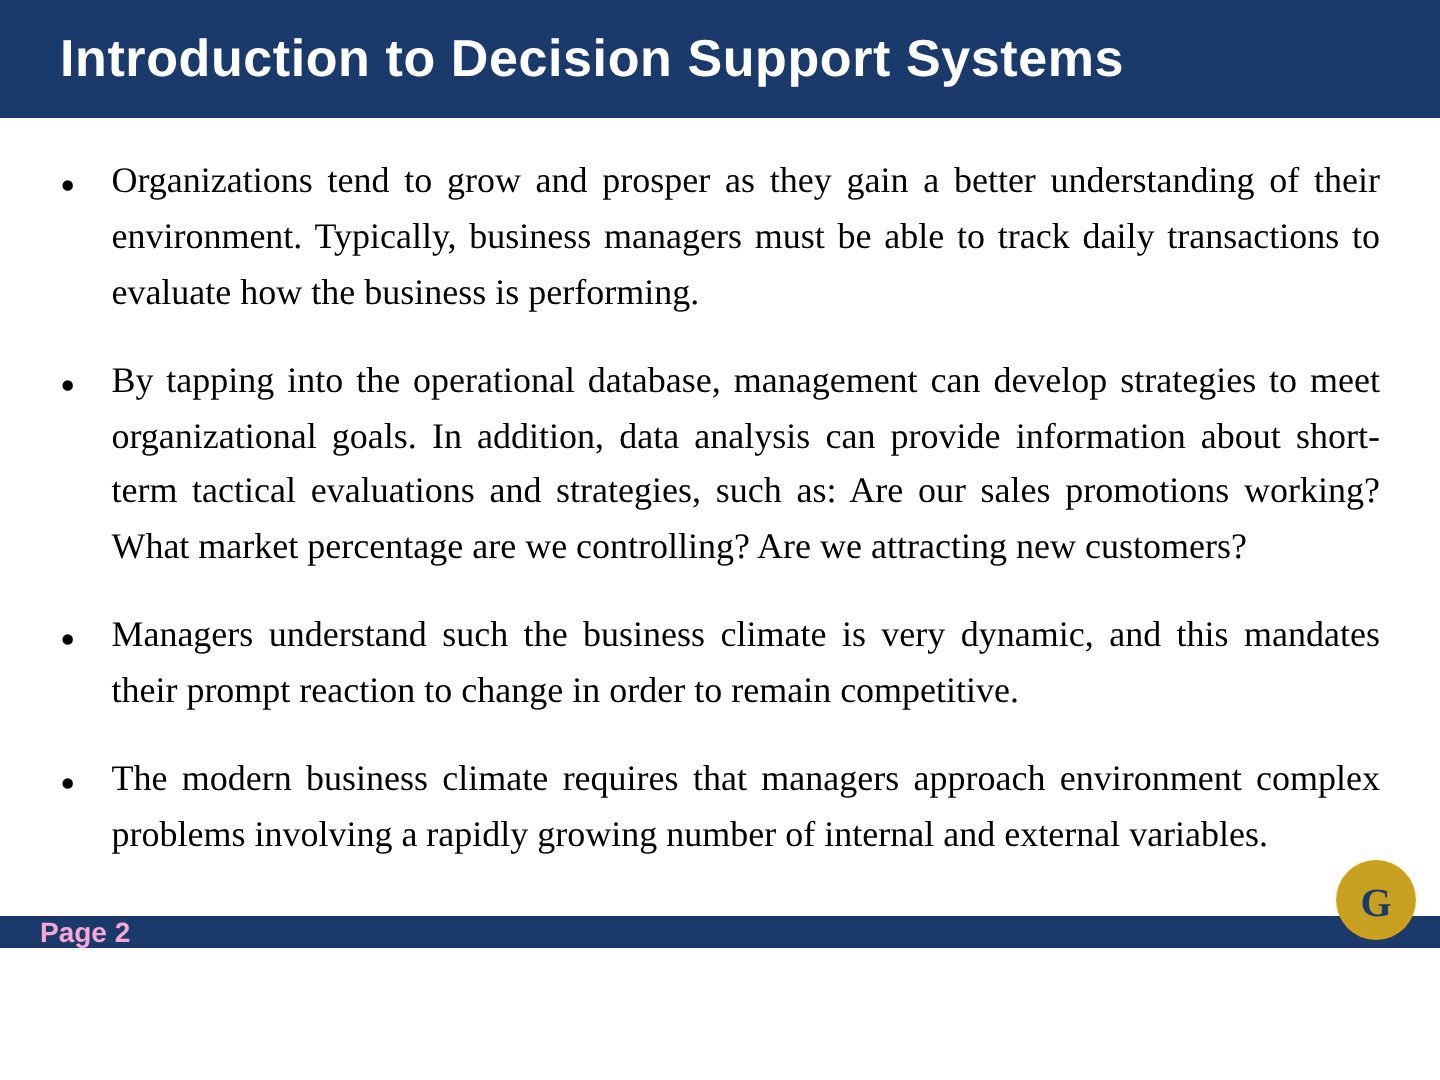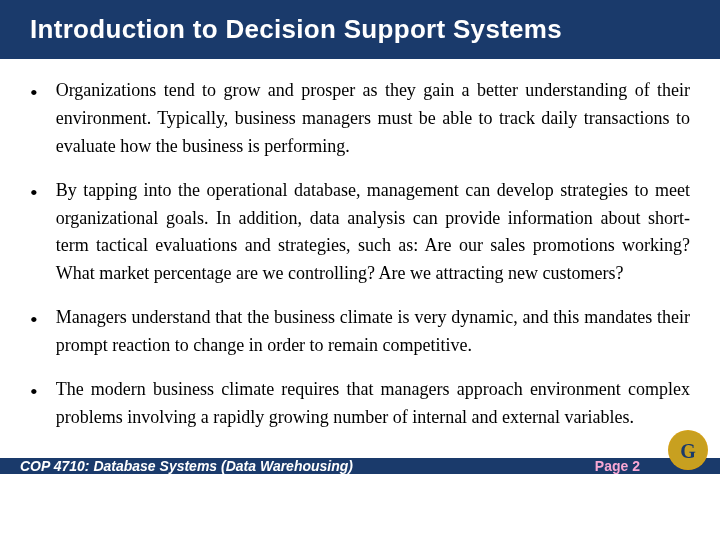--- a/index.html
+++ b/index.html
@@ -112,32 +112,31 @@
       <span class="bullet-text">Organizations tend to grow and prosper as they gain a better understanding of their environment.  Typically, business managers must be able to track daily transactions to evaluate how the business is performing.</span>
     </div>
 
     <div class="bullet-item">
       <span class="bullet-dot">•</span>
       <span class="bullet-text">By tapping into the operational database, management can develop strategies to meet organizational goals.  In addition, data analysis can provide information about short-term tactical evaluations and strategies, such as: Are our sales promotions working?  What market percentage are we controlling? Are we attracting new customers?</span>
     </div>
 
     <div class="bullet-item">
       <span class="bullet-dot">•</span>
-      <span class="bullet-text">Managers understand that the business climate is very dynamic, and this mandates their prompt reaction to change in order to remain competitive.</span>
+      <span class="bullet-text">Managers understand such the business climate is very dynamic, and this mandates their prompt reaction to change in order to remain competitive.</span>
     </div>
 
     <div class="bullet-item">
       <span class="bullet-dot">•</span>
       <span class="bullet-text">The modern business climate requires that managers approach environment complex problems involving a rapidly growing number of internal and external variables.</span>
     </div>
 
   </div>
 
   <div class="footer">
-    <span class="footer-text">COP 4710: Database Systems  (Data Warehousing)</span>
     <span class="footer-page">Page 2</span>
     <div class="footer-logo">
       <div class="logo-circle">
         <svg width="38" height="38" viewBox="0 0 38 38">
           <circle cx="19" cy="19" r="19" fill="#c8a020"></circle>
           <text x="19" y="27" text-anchor="middle" font-size="20" font-family="serif" font-weight="bold" fill="#1a3a6b">G</text>
         </svg>
       </div>
     </div>
   </div>

